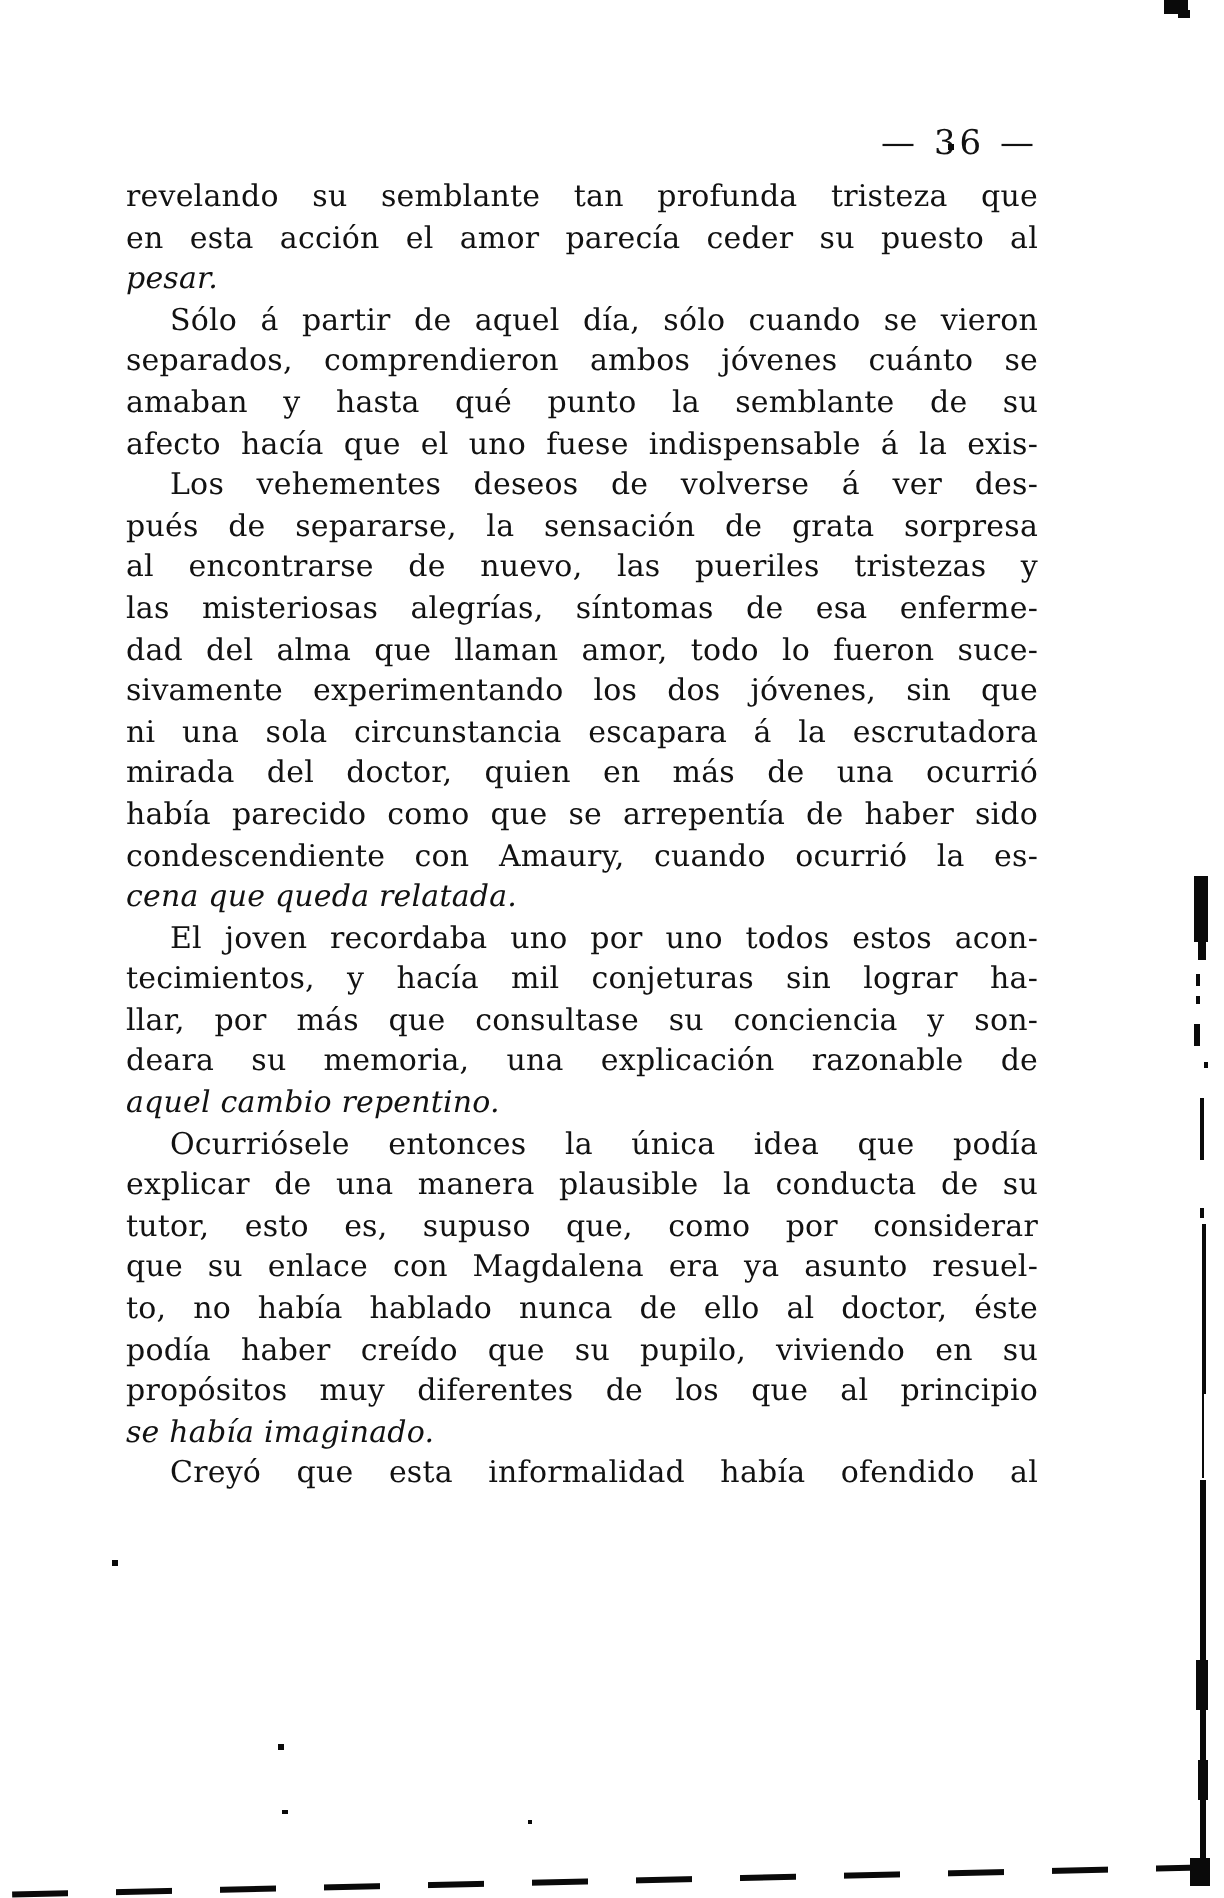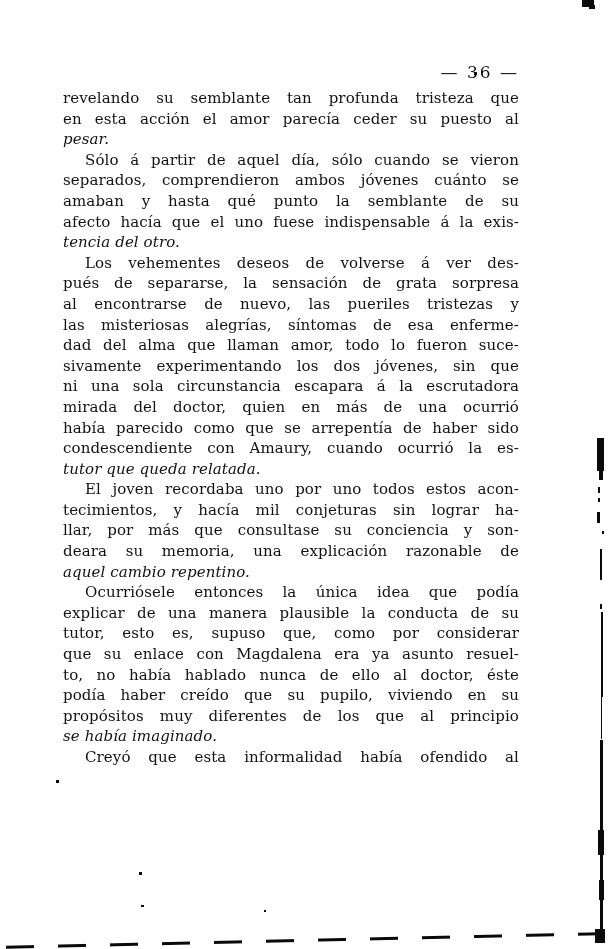--- a/index.html
+++ b/index.html
@@ -75,34 +75,33 @@
       <div class="paragraph">
         <div class="line">revelando su semblante tan profunda tristeza que</div>
         <div class="line">en esta acción el amor parecía ceder su puesto al</div>
         <div class="line lastline">pesar.</div>
       </div>
       <div class="paragraph">
         <div class="line firstline">Sólo á partir de aquel día, sólo cuando se vieron</div>
         <div class="line">separados, comprendieron ambos jóvenes cuánto se</div>
         <div class="line">amaban y hasta qué punto la semblante de su</div>
         <div class="line">afecto hacía que el uno fuese indispensable á la exis-</div>
-        <div class="line lastline">tencia del otro.</div>
       </div>
       <div class="paragraph">
         <div class="line firstline">Los vehementes deseos de volverse á ver des-</div>
         <div class="line">pués de separarse, la sensación de grata sorpresa</div>
         <div class="line">al encontrarse de nuevo, las pueriles tristezas y</div>
         <div class="line">las misteriosas alegrías, síntomas de esa enferme-</div>
         <div class="line">dad del alma que llaman amor, todo lo fueron suce-</div>
         <div class="line">sivamente experimentando los dos jóvenes, sin que</div>
         <div class="line">ni una sola circunstancia escapara á la escrutadora</div>
         <div class="line">mirada del doctor, quien en más de una ocurrió</div>
         <div class="line">había parecido como que se arrepentía de haber sido</div>
         <div class="line">condescendiente con Amaury, cuando ocurrió la es-</div>
-        <div class="line lastline">tutor que queda relatada.</div>
+        <div class="line lastline">cena que queda relatada.</div>
       </div>
       <div class="paragraph">
         <div class="line firstline">El joven recordaba uno por uno todos estos acon-</div>
         <div class="line">tecimientos, y hacía mil conjeturas sin lograr ha-</div>
         <div class="line">llar, por más que consultase su conciencia y son-</div>
         <div class="line">deara su memoria, una explicación razonable de</div>
         <div class="line lastline">aquel cambio repentino.</div>
       </div>
       <div class="paragraph">
         <div class="line firstline">Ocurriósele entonces la única idea que podía</div>

